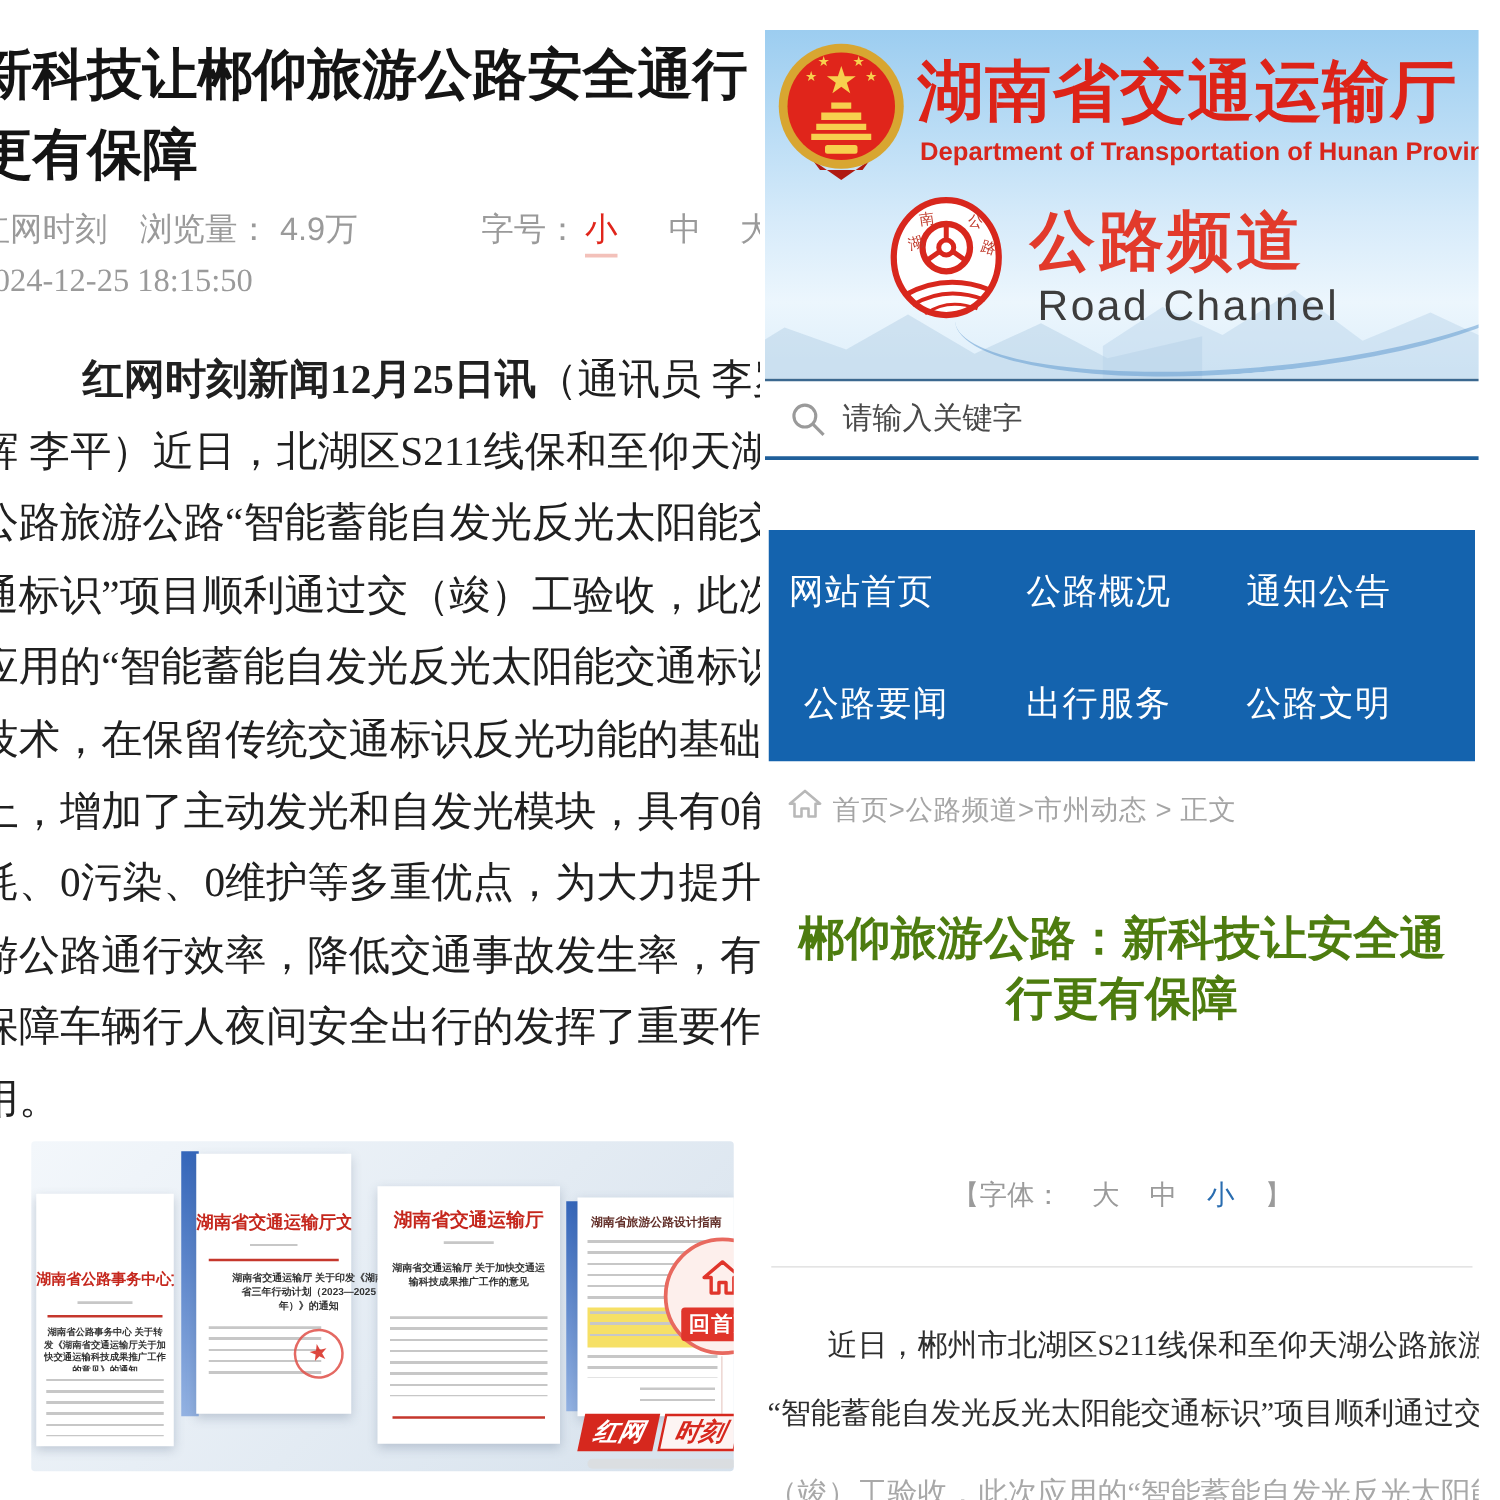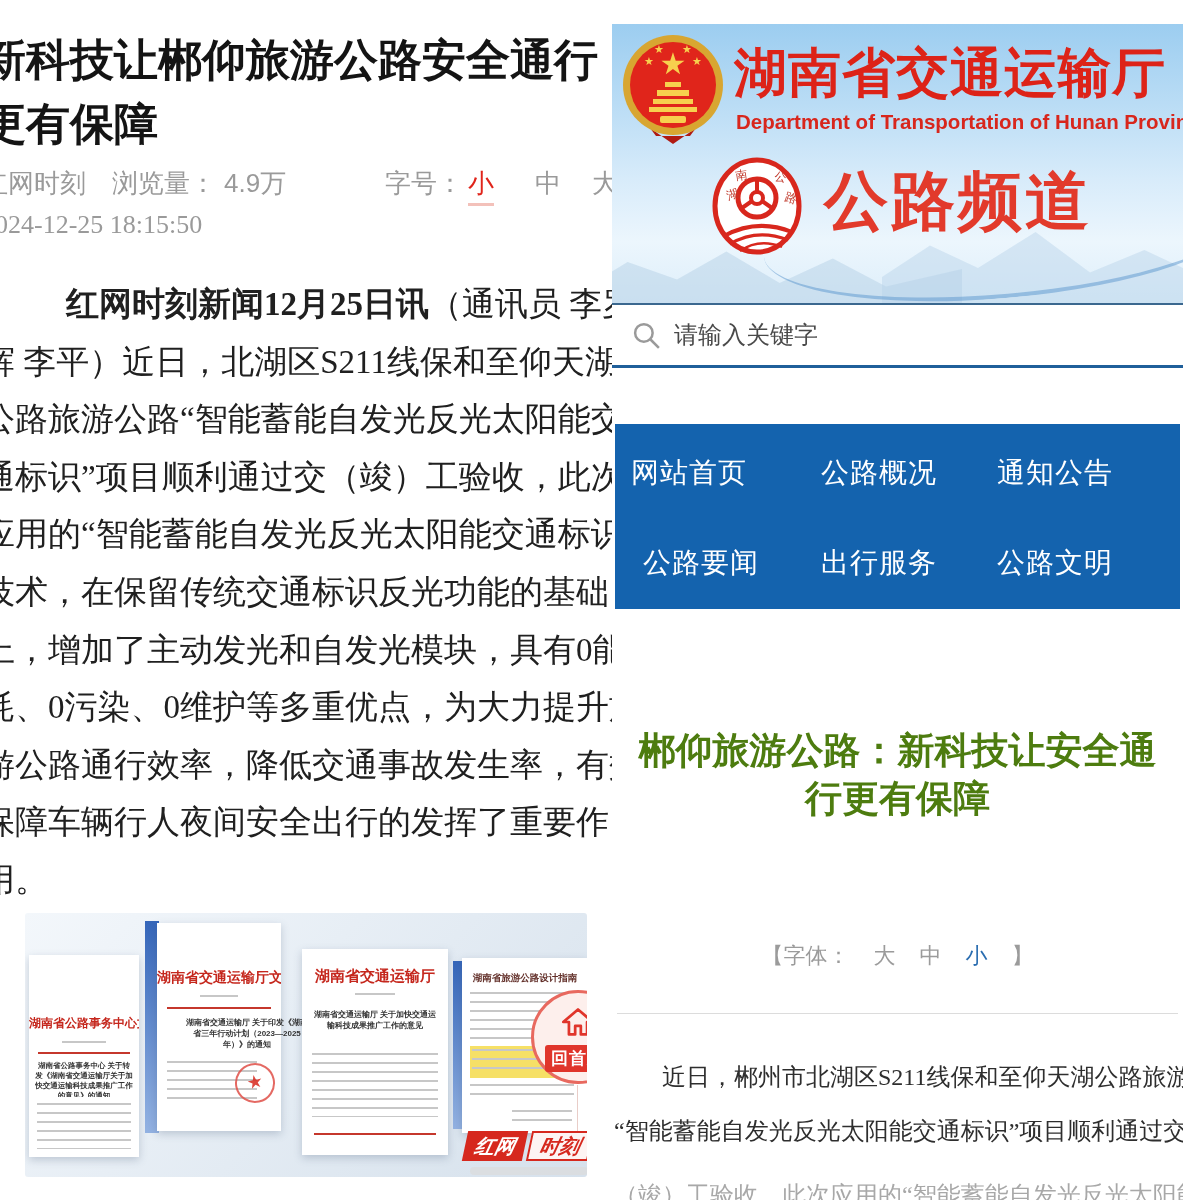--- a/index.html
+++ b/index.html
@@ -1,20 +1,20 @@
 <!DOCTYPE html>
 <html><head>
 <meta charset="utf-8">
 <style>
   html,body{margin:0;padding:0;}
   body{width:1200px;height:1200px;position:relative;overflow:hidden;background:#fff;
        font-family:"Liberation Sans",sans-serif;}
   .abs{position:absolute;}
   
-  #left-page{position:absolute;left:0;top:0;width:608px;height:1200px;background:#fff;overflow:hidden;padding-left:14px;}
+  #left-page{position:absolute;left:0;top:0;width:608px;height:1200px;background:#fff;overflow:hidden;}
   .l-title{position:absolute;left:-18px;top:28px;width:700px;font-size:44px;line-height:64px;
            font-weight:700;color:#141414;white-space:nowrap;}
   .l-metarow{position:absolute;left:-18px;top:166px;width:700px;height:34px;font-size:26px;color:#9a9a9a;}
   .l-metarow span{position:absolute;white-space:nowrap;}
   .lm-source{left:0;}
   .lm-viewslabel{left:130px;}
   .lm-views{left:242px;}
   .lm-fslabel{left:403px;}
   .lm-small{left:486px;color:#e0251b;border-bottom:3px solid #f3c1ba;padding-bottom:2px;}
   .lm-mid{left:553px;}
@@ -54,21 +54,21 @@
   #banner{position:absolute;left:0;top:24px;width:571px;height:279px;overflow:hidden;
           background:linear-gradient(180deg,#9ccdf0 0%,#b9dcf5 28%,#d7ebfa 55%,#ecf6fd 78%,#ddeefa 100%);}
   .mtn{position:absolute;opacity:.55;background:#b9d3e8;}
   .mtn1{left:-30px;top:210px;width:380px;height:70px;clip-path:polygon(0 80%,12% 40%,25% 65%,38% 25%,52% 70%,66% 35%,80% 75%,100% 50%,100% 100%,0 100%);}
   .mtn2{left:270px;top:190px;width:320px;height:90px;opacity:.45;clip-path:polygon(0 70%,15% 35%,30% 60%,48% 20%,65% 65%,82% 40%,100% 70%,100% 100%,0 100%);}
   .swoosh{position:absolute;right:-60px;top:150px;width:480px;height:120px;border-radius:50%;
           border-bottom:4px solid rgba(90,150,205,.5);transform:rotate(-5deg);}
   .b-title{position:absolute;left:122px;top:14px;font-size:53px;font-weight:700;color:#dd2318;
            letter-spacing:1px;white-space:nowrap;}
   .b-sub{position:absolute;left:124px;top:86px;font-size:20.5px;font-weight:600;color:#d8261c;white-space:nowrap;}
-  .b-channel{position:absolute;left:212px;top:134px;font-size:64px;font-weight:700;color:#e23a2b;
+  .b-channel{position:absolute;left:212px;top:134px;font-size:52px;font-weight:700;color:#e23a2b;
              letter-spacing:3px;white-space:nowrap;}
   .b-channel-en{position:absolute;left:218px;top:202px;font-size:34px;color:#3d3d3d;letter-spacing:2px;white-space:nowrap;}
   #searchbar{position:absolute;left:0;top:303px;width:571px;height:65px;background:#fff;box-sizing:border-box;
              border-top:2px solid #3b688f;border-bottom:3px solid #1f5f9a;}
   #search-input{position:absolute;left:0;top:0;width:467px;height:60px;border:none;outline:none;
                 padding-left:62px;font-size:24px;color:#444;background:transparent;box-sizing:border-box;
                 font-family:"Liberation Sans",sans-serif;}
   #search-input::placeholder{color:#4a4a4a;opacity:1;}
   .mag{position:absolute;left:20px;top:16px;}
   #search-btn{position:absolute;right:0;top:0;width:104px;height:60px;background:#2176bb;color:#fff;
@@ -212,39 +212,46 @@
       <path d="M45 36 V24 M40 45 L30 52 M50 45 L60 52" stroke="#d8271d" stroke-width="4"></path>
       <path d="M12 80 Q45 62 80 76" stroke="#d8271d" stroke-width="4" fill="none"></path>
       <path d="M18 88 Q45 72 76 84" stroke="#d8271d" stroke-width="3.2" fill="none"></path>
       <path d="M28 95 Q47 82 70 91" stroke="#d8271d" stroke-width="2.4" fill="none"></path>
       <text x="16" y="44" font-size="12" fill="#c0392b" transform="rotate(-18 16 44)">湖</text>
       <text x="24" y="24" font-size="12" fill="#c0392b" transform="rotate(-8 24 24)">南</text>
       <text x="62" y="24" font-size="12" fill="#c0392b" transform="rotate(8 62 24)">公</text>
       <text x="72" y="44" font-size="12" fill="#c0392b" transform="rotate(18 72 44)">路</text>
     </svg>
     <div class="b-channel">公路频道</div>
+    <div class="b-channel-en">Road Channel</div>
   </div>
 
   <div id="searchbar">
     <svg class="mag" width="30" height="30" viewBox="0 0 24 24">
       <circle cx="9.5" cy="9.5" r="7" fill="none" stroke="#9a9a9a" stroke-width="2"></circle>
       <line x1="14.8" y1="14.8" x2="21.5" y2="21.5" stroke="#9a9a9a" stroke-width="2"></line>
     </svg>
     <input id="search-input" type="text" placeholder="请输入关键字" style="">
   </div>
 
   <div id="nav">
     <span class="nav-item" style="left:16px;top:30px;">网站首页</span>
     <span class="nav-item" style="left:206px;top:30px;">公路概况</span>
     <span class="nav-item" style="left:382px;top:30px;">通知公告</span>
     <span class="nav-item" style="left:28px;top:120px;">公路要闻</span>
     <span class="nav-item" style="left:206px;top:120px;">出行服务</span>
     <span class="nav-item" style="left:382px;top:120px;">公路文明</span>
   </div>
 
+  <div id="breadcrumb">
+    <svg class="abs" style="left:18px;top:4px;" width="28" height="28" viewBox="0 0 30 28">
+      <path d="M15 3 L28 14 H24 V25 H18 V18 H12 V25 H6 V14 H2 Z" fill="none" stroke="#b8b8b8" stroke-width="2.2" stroke-linejoin="round"></path>
+    </svg>
+    <span class="bc-text">首页&gt;公路频道&gt;市州动态 &gt; 正文</span>
+  </div>
 
   <div class="r-title">
     <div>郴仰旅游公路：新科技让安全通</div>
     <div>行更有保障</div>
   </div>
 
 
   <div class="r-font">
     <span>【字体：</span><span>大</span><span>中</span><span class="fs-small">小</span><span>】</span>
   </div>

